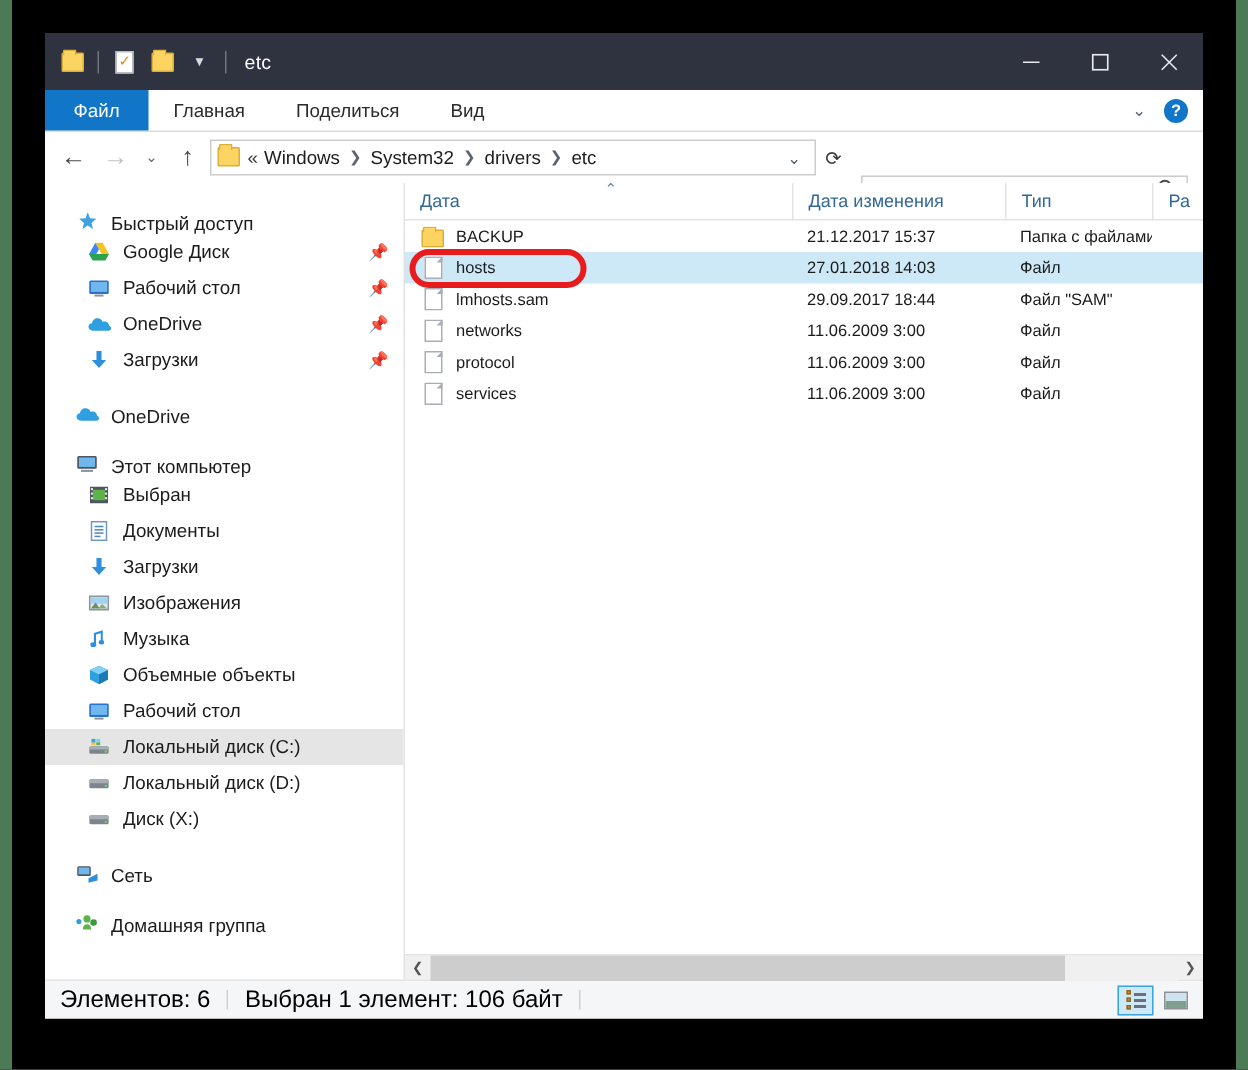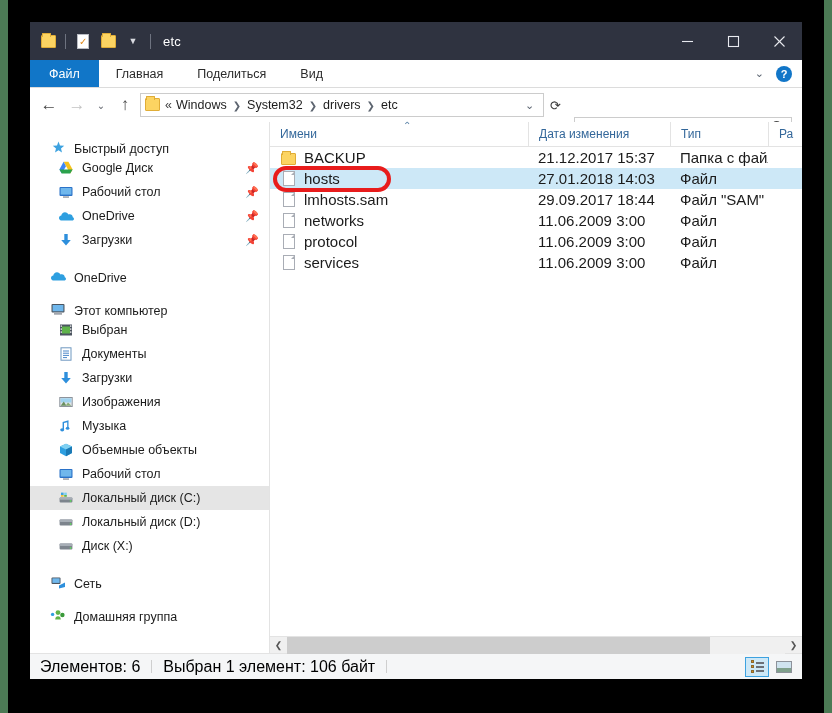--- a/index.html
+++ b/index.html
@@ -134,21 +134,21 @@
   .col + .col { border-left: 1px solid #e3e3e3; }
   .c-name { width: 258px; flex: 0 0 auto; }
   .c-date { width: 142px; flex: 0 0 auto; }
   .c-type { width: 98px; flex: 0 0 auto; }
   .c-size { width: 60px; flex: 0 0 auto; }
   .sortcaret {
     position: absolute; left: 133px; top: -2px;
     color: #5a83a8; font-size: 10px;
   }
   .rows { flex: 1 1 auto; position: relative; overflow: hidden; }
-  .row { height: 21px; display: flex; align-items: center; font-size: 15px; color: #1b1b1b; }
+  .row { height: 21px; display: flex; align-items: center; font-size: 11px; color: #1b1b1b; }
   .row.selected { background: #cde8f7; }
   .cell { padding-left: 10px; flex: 0 0 auto; display: flex; align-items: center; overflow: hidden; white-space: nowrap; }
   .cell.name { width: 258px; }
   .cell.date { width: 142px; }
   .cell.type { width: 98px; }
   .ico-slot { width: 17px; margin-right: 7px; display: flex; align-items: center; justify-content: center; flex: 0 0 auto; }
   .file-ico {
     width: 12px; height: 15px; background: #fff; border: 1px solid #a9adb5; position: relative;
   }
   .file-ico::after {
@@ -513,21 +513,21 @@
         </span>
         <span class="nav-label">Домашняя группа</span>
       </div>
 
     </div>
 
     <div class="listpane">
 
       <div class="colhdr">
         <div class="col c-name">
-          <span>Имени</span>
+          <span>Дата</span>
           <span class="sortcaret">⌃</span>
         </div>
         <div class="col c-date">
           <span>Дата изменения</span>
         </div>
         <div class="col c-type">
           <span>Тип</span>
         </div>
         <div class="col c-size">
           <span>Ра</span>

